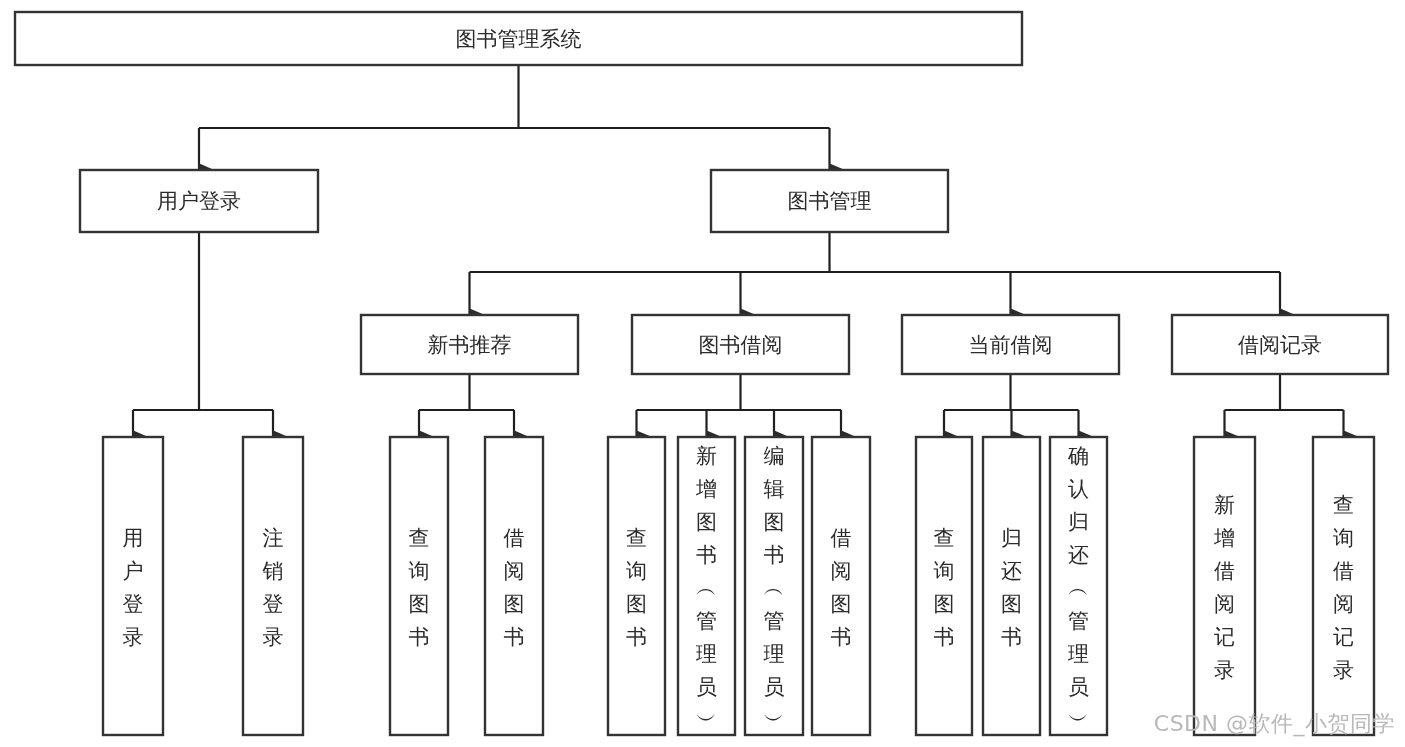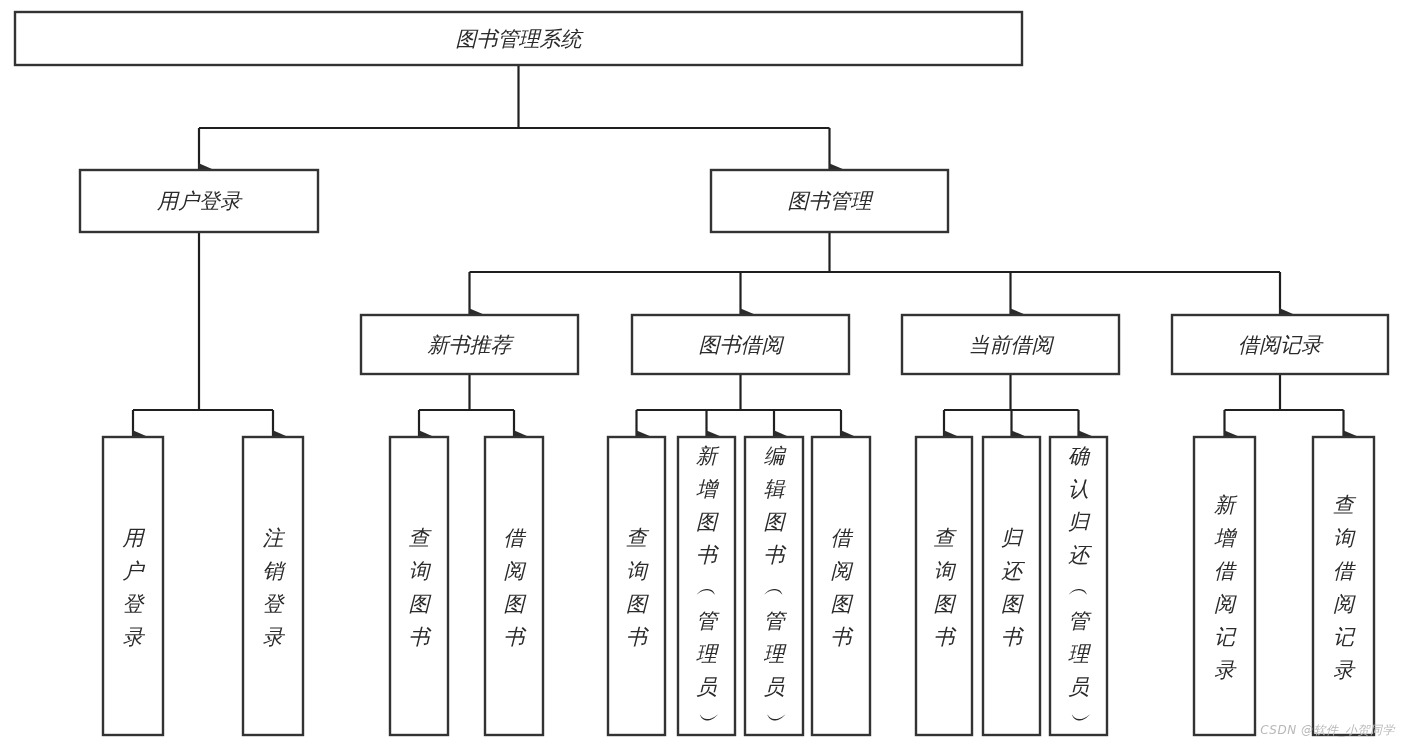--- a/index.html
+++ b/index.html
@@ -11,21 +11,20 @@
     width: 1405px;
     height: 747px;
     overflow: hidden;
     font-family: "DejaVu Sans", "Liberation Sans", sans-serif;
   }
   #diagram-root {
     position: relative;
     width: 1405px;
     height: 747px;
     background: #ffffff;
-    font-style: italic;
   }
   svg#tree-svg {
     position: absolute;
     left: 0;
     top: 0;
     width: 1405px;
     height: 747px;
     display: block;
   }
   .node-box {
@@ -53,21 +52,21 @@
     font-family: "DejaVu Sans", "Liberation Sans", sans-serif;
     font-size: 21px;
     fill: #2b2b2b;
     text-anchor: middle;
   }
   .watermark {
     position: absolute;
     right: 10px;
     bottom: 8px;
     font-family: "DejaVu Sans", "Liberation Sans", sans-serif;
-    font-size: 12px;
+    font-size: 22px;
     color: #b8b8b8;
     white-space: nowrap;
     letter-spacing: 0.5px;
   }
 </style>
 </head>
 <body>
 
 <div id="diagram-root">
 

